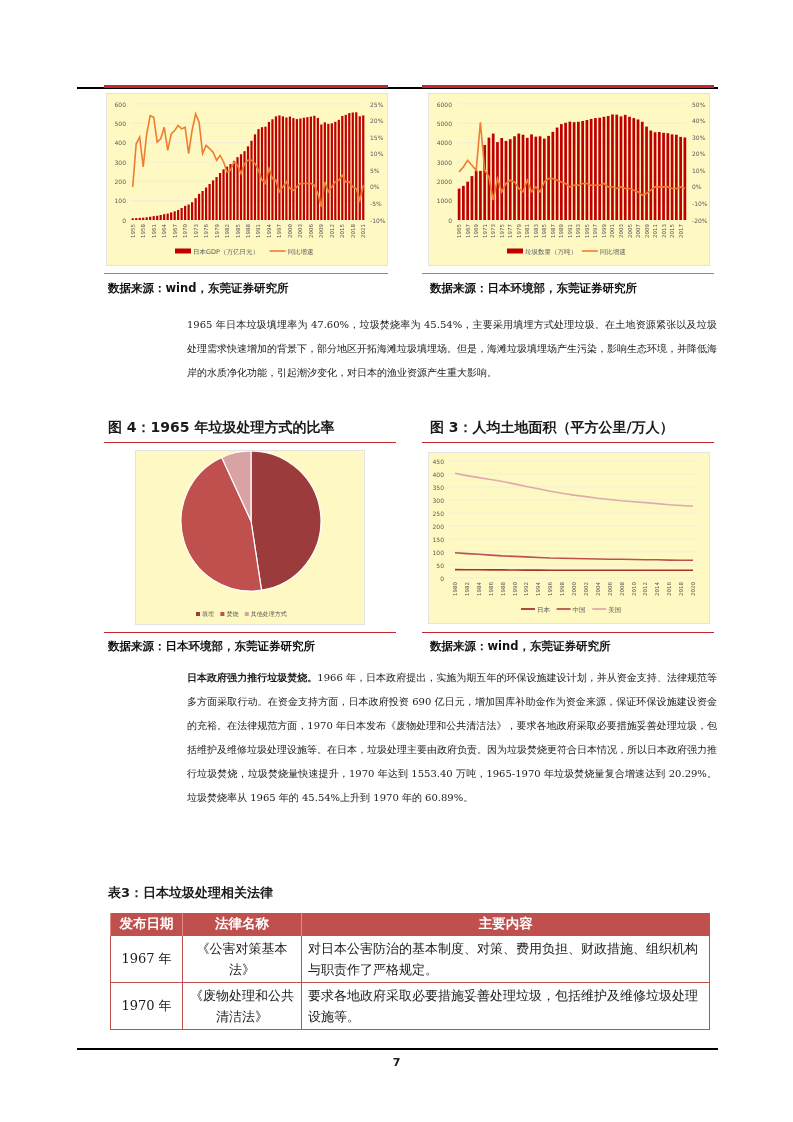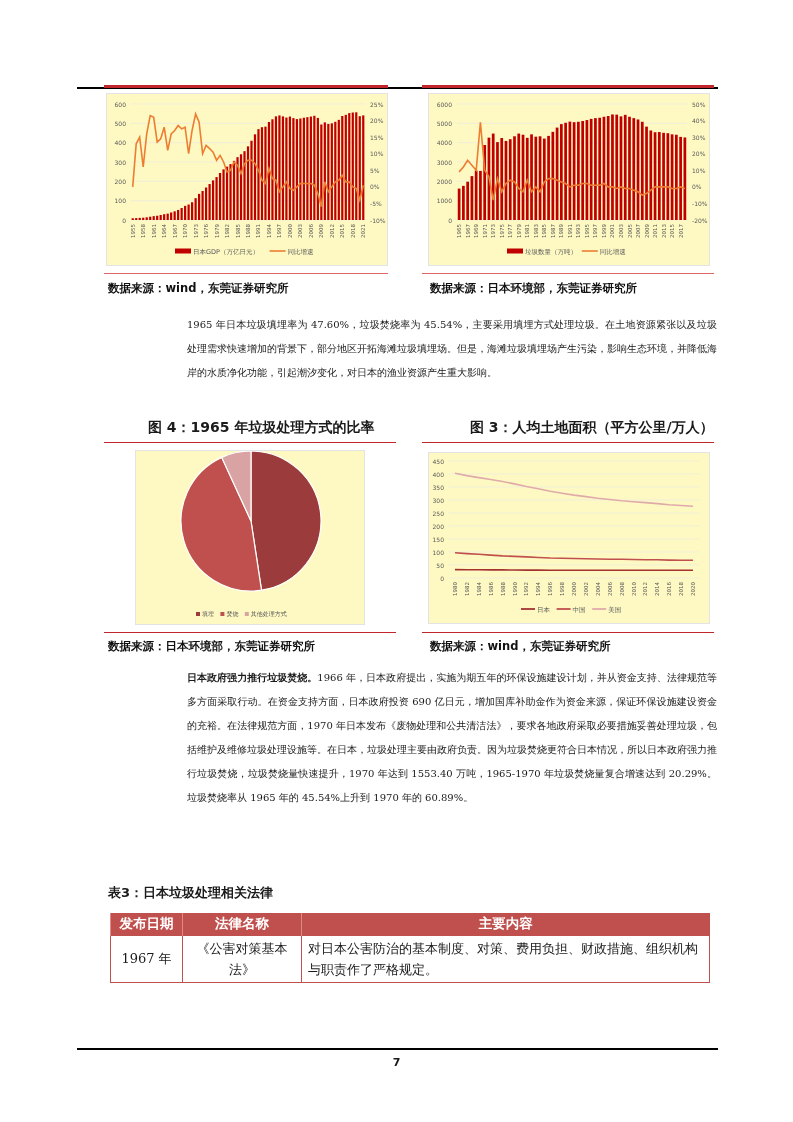--- a/index.html
+++ b/index.html
@@ -3,21 +3,21 @@
 <meta charset="utf-8">
 <style>
   * { margin:0; padding:0; box-sizing:border-box; }
   body { width:793px; height:1122px; background:#fff; position:relative; font-family:"DejaVu Serif","Liberation Serif",serif; color:#1a1a1a; overflow:hidden; }
   .rule-black { position:absolute; height:2px; background:#000; }
   .rule-red { position:absolute; height:2px; background:#c0272d; }
   .chart-frame { position:absolute; border:1px solid #e3e3e3; background:#fef9c3; }
   .source { position:absolute; font-family:"DejaVu Sans","Liberation Sans",sans-serif; font-weight:bold; font-size:11.5px; color:#111; }
   .para { position:absolute; left:187px; width:530px; font-size:10px; line-height:24px; text-align:justify; }
   .para .lead { font-family:"DejaVu Sans","Liberation Sans",sans-serif; font-weight:bold; }
-  .fig-title { position:absolute; font-size:14px; font-family:"DejaVu Sans","Liberation Sans",sans-serif; font-weight:bold;margin-left:40px; }
+  .fig-title { position:absolute; font-size:14px; font-family:"DejaVu Sans","Liberation Sans",sans-serif; font-weight:bold; }
   .tbl-title { position:absolute; left:108px; top:884px; font-size:13px; font-family:"DejaVu Sans","Liberation Sans",sans-serif; font-weight:bold; }
   table.laws { position:absolute; left:110px; top:913px; width:600px; border-collapse:collapse; font-size:13px; }
   table.laws th { background:#c0504d; color:#fff; font-family:"DejaVu Sans","Liberation Sans",sans-serif; font-weight:bold; height:22px; font-size:13.5px; border-left:1px solid #e08a88;margin-top:6px; }
   table.laws td { border:1px solid #c0504d; padding:2px 6px; line-height:21px; vertical-align:middle; }
   table.laws td.c { text-align:center; }
   .page-num { position:absolute; left:0; width:793px; top:1056px; text-align:center; font-size:11px; font-weight:bold; font-family:"DejaVu Sans","Liberation Sans",sans-serif; }
   svg text { font-family:"DejaVu Sans","Liberation Sans",sans-serif; }
 </style>
 </head>
 <body>
@@ -361,17 +361,22 @@
       <th>法律名称</th>
       <th>主要内容</th>
     </tr>
   </thead>
   <tbody>
     <tr>
       <td class="c">1967 年</td>
       <td class="c">《公害对策基本法》</td>
       <td>对日本公害防治的基本制度、对策、费用负担、财政措施、组织机构与职责作了严格规定。</td>
     </tr>
+    <tr>
+      <td class="c">1970 年</td>
+      <td class="c">《废物处理和公共清洁法》</td>
+      <td>要求各地政府采取必要措施妥善处理垃圾，包括维护及维修垃圾处理设施等。</td>
+    </tr>
   </tbody>
 </table>
 
 <div class="rule-black" style="left:77px;top:1048px;width:641px;"></div>
 <div class="page-num">7</div>
 
 </body></html>

